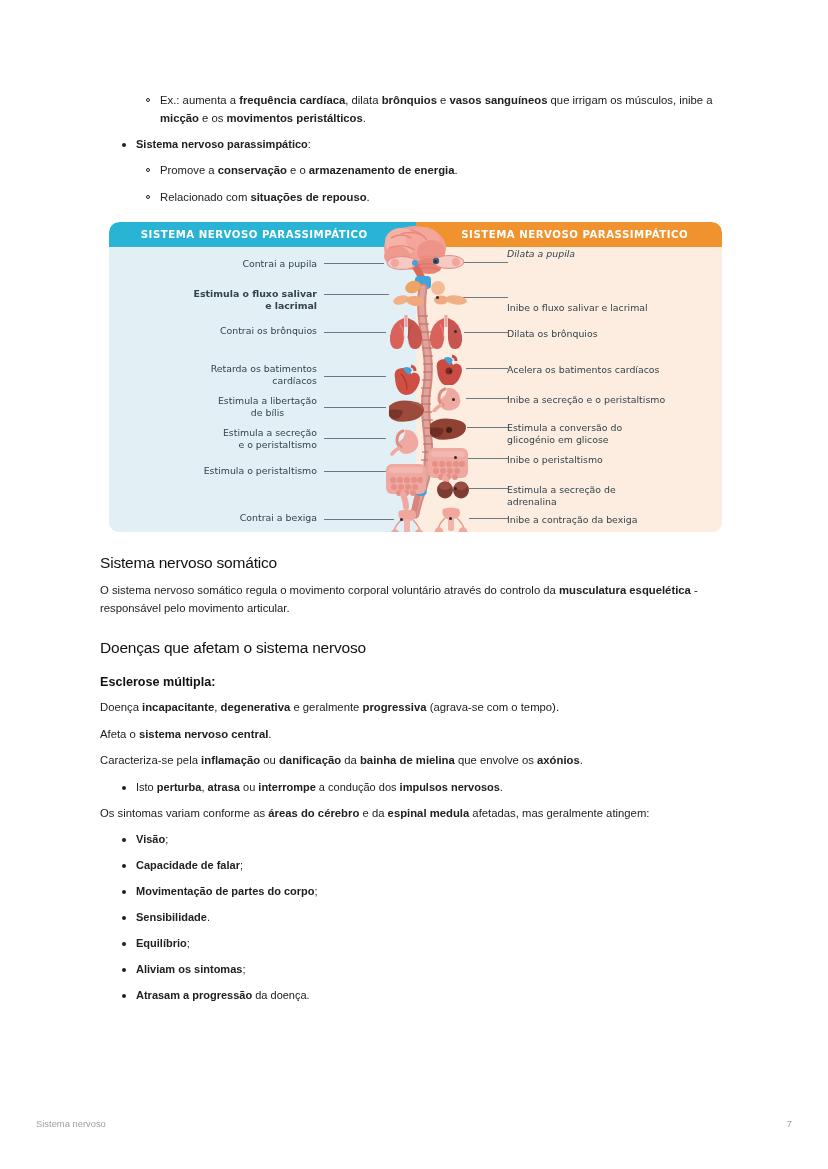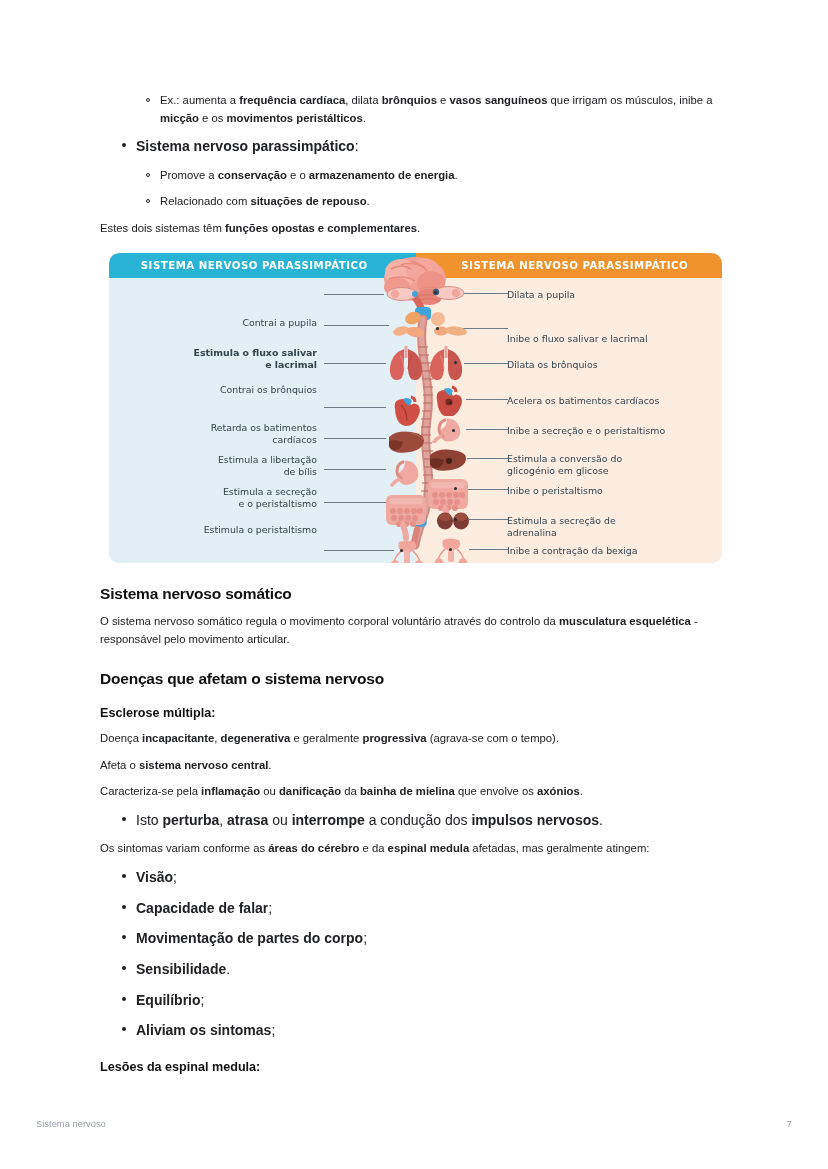--- a/index.html
+++ b/index.html
@@ -38,21 +38,21 @@
   }
   p.body-text b { font-weight: 700; }
 
   ul.lvl1 {
     margin: 0 0 9px 0;
     padding-left: 36px;
     list-style: none;
   }
   ul.lvl1 > li {
     position: relative;
-    font-size: 14px;
+    font-size: 11px;
     line-height: 1.55;
     margin-bottom: 9px;
     color: #202124;
   }
   ul.lvl1 > li::before {
     content: "";
     position: absolute;
     left: -14px;
     top: 7px;
     width: 4px;
@@ -81,21 +81,21 @@
     width: 4px;
     height: 4px;
     border-radius: 50%;
     border: 1px solid #202124;
     background: transparent;
     box-sizing: border-box;
   }
 
   h2.h-section {
     font-size: 15.5px;
-    font-weight: 700;
+    font-weight: 400;
     margin: 22px 0 10px 0;
     color: #111;
     letter-spacing: -0.2px;
   }
   h3.h-sub {
     font-size: 12.6px;
     font-weight: 700;
     margin: 18px 0 10px 0;
     color: #111;
   }
@@ -157,21 +157,21 @@
     line-height: 1.22;
     color: #33444d;
   }
   .dg-labels-left { left: 8px; width: 200px; text-align: right; }
   .dg-labels-right { left: 398px; width: 215px; text-align: left; }
 
   .dg-lbl {
     position: absolute;
     white-space: pre-line;
   }
-  .dg-labels-left .dg-lbl { right: 0; margin-top: 28px; }
+  .dg-labels-left .dg-lbl { right: 0; }
   .dg-labels-right .dg-lbl { left: 0; }
 
   .leader {
     position: absolute;
     height: 1px;
     background: #6b7b85;
   }
 
   .organ {
     position: absolute;
@@ -209,46 +209,45 @@
 
     <ul class="lvl1">
       <li><b>Sistema nervoso parassimpático</b><span>:</span></li>
     </ul>
 
     <ul class="lvl2">
       <li><span>Promove a </span><b>conservação</b><span> e o </span><b>armazenamento de energia</b><span>.</span></li>
       <li><span>Relacionado com </span><b>situações de repouso</b><span>.</span></li>
     </ul>
 
-    <p class="body-text"><span>Estes dois sistemas têm </span><b>funções opostas e complementares</b><span>.</span></p>
 
     <div class="diagram">
       <div class="dg-half-left"></div>
       <div class="dg-half-right"></div>
 
       <div class="dg-header dg-header-left"><span>SISTEMA NERVOSO PARASSIMPÁTICO</span></div>
       <div class="dg-header dg-header-right"><span>SISTEMA NERVOSO PARASSIMPÁTICO</span></div>
 
       <div class="dg-labels-left">
         <div class="dg-lbl" style="top:10px;">Contrai a pupila</div>
         <div class="dg-lbl" style="top:40px;font-weight:bold;">Estimula o fluxo salivar
 e lacrimal</div>
         <div class="dg-lbl" style="top:77px;">Contrai os brônquios</div>
         <div class="dg-lbl" style="top:115px;">Retarda os batimentos
 cardíacos</div>
-        <div class="dg-lbl" style="top:147px;">Estimula a libertação
+        <div class="dg-lbl" style="top:147px;text-align:center;">Estimula a libertação
 de bílis</div>
         <div class="dg-lbl" style="top:179px;">Estimula a secreção
 e o peristaltismo</div>
         <div class="dg-lbl" style="top:217px;">Estimula o peristaltismo</div>
         <div class="dg-lbl" style="top:264px;">Contrai a bexiga</div>
       </div>
 
       <div class="dg-labels-right">
-        <div class="dg-lbl" style="top:10px;">Dilata a pupila</div>
+        <div class="dg-lbl" style="top:0;font-style:italic;">Dilata a pupila</div>
         <div class="dg-lbl" style="top:54px;">Inibe o fluxo salivar e lacrimal</div>
         <div class="dg-lbl" style="top:80px;">Dilata os brônquios</div>
         <div class="dg-lbl" style="top:116px;">Acelera os batimentos cardíacos</div>
         <div class="dg-lbl" style="top:146px;">Inibe a secreção e o peristaltismo</div>
         <div class="dg-lbl" style="top:174px;">Estimula a conversão do
 glicogénio em glicose</div>
         <div class="dg-lbl" style="top:206px;">Inibe o peristaltismo</div>
         <div class="dg-lbl" style="top:236px;">Estimula a secreção de
 adrenalina</div>
         <div class="dg-lbl" style="top:266px;">Inibe a contração da bexiga</div>
@@ -502,23 +501,23 @@
       <li><b>Visão</b><span>;</span></li>
       <li><b>Capacidade de falar</b><span>;</span></li>
       <li><b>Movimentação de partes do corpo</b><span>;</span></li>
       <li><b>Sensibilidade</b><span>.</span></li>
       <li><b>Equilíbrio</b><span>;</span></li>
     </ul>
 
 
     <ul class="lvl1">
       <li><b>Aliviam os sintomas</b><span>;</span></li>
+      <li><b>Atrasam a progressão</b><span> da doença.</span></li>
     </ul>
 
-    <h3 class="h-sub">Lesões da espinal medula:</h3>
 
   </div>
 
   <div class="footer">
     <span>Sistema nervoso</span>
     <span>7</span>
   </div>
 
 </div>
 

